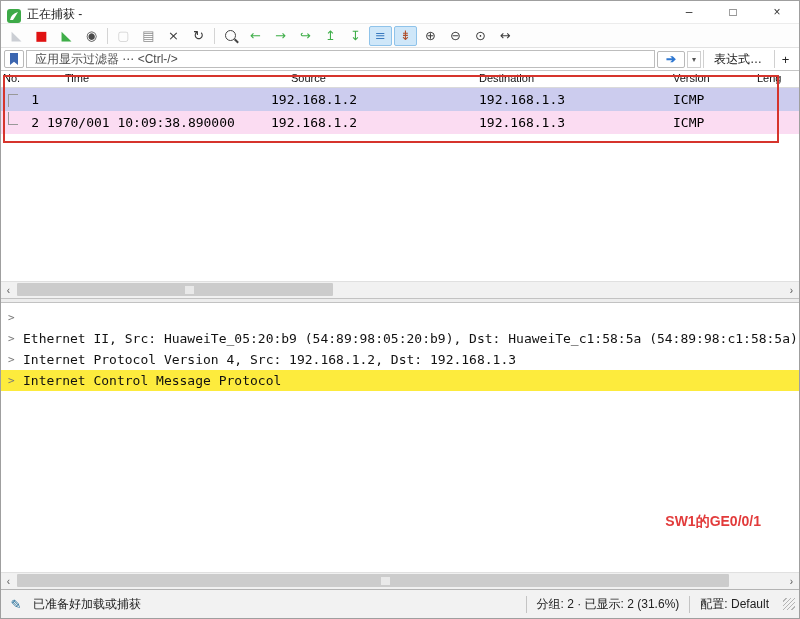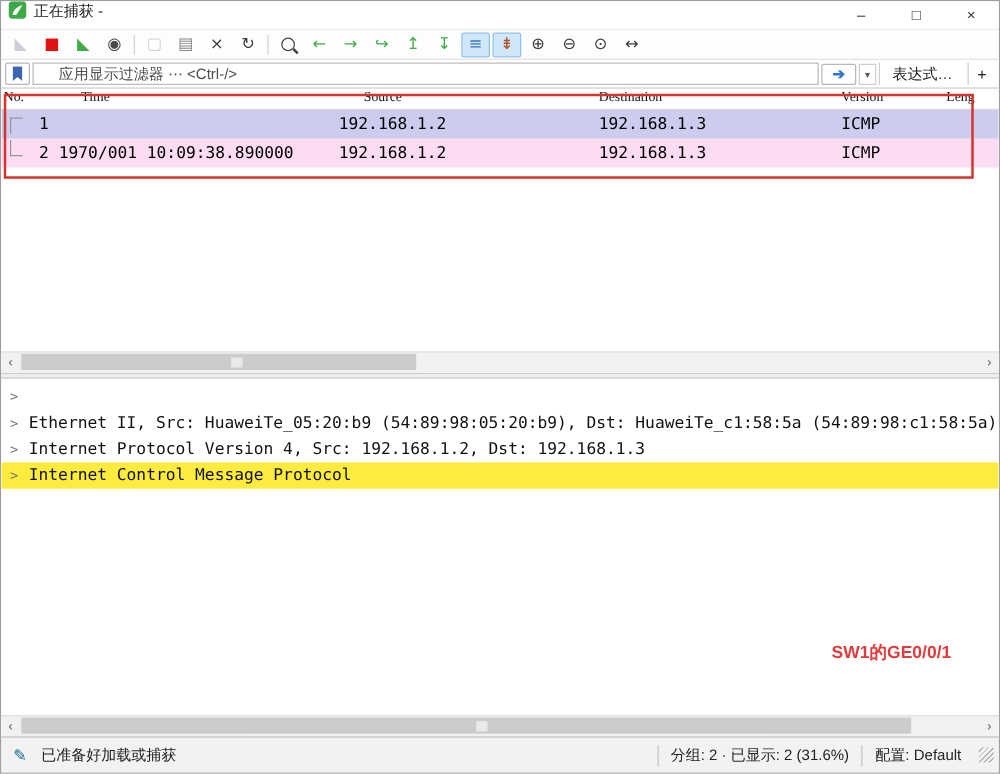--- a/index.html
+++ b/index.html
@@ -3,21 +3,21 @@
 <meta charset="utf-8">
 <style>
   html,body{margin:0;padding:0;background:#d7d7d7;}
   .window{
     position:relative;width:800px;height:619px;box-sizing:border-box;
     background:#ffffff;border:1px solid #9f9f9f;
     font-family:"Liberation Sans",sans-serif;color:#1a1a1a;
     display:flex;flex-direction:column;overflow:hidden;
   }
   
-  .titlebar{height:22px;flex:none;display:flex;align-items:flex-start;padding-left:6px;font-size:12px;background:#fff;}
+  .titlebar{height:22px;flex:none;display:flex;align-items:flex-end;padding-left:6px;font-size:12px;background:#fff;}
   .logo{width:14px;height:14px;border-radius:3px;background:#3daa48;display:inline-flex;align-items:center;justify-content:center;margin-right:6px;}
   .logo svg{display:block}
   .title-text{flex:1;color:#222;}
   .win-controls{display:flex;height:22px;}
   .win-btn{width:44px;height:22px;border:none;background:transparent;font-size:12px;color:#333;cursor:default;font-family:inherit;}
   
   .menubar{height:19px;flex:none;display:flex;align-items:center;padding-left:4px;font-size:12px;background:#fff;}
   .menu-item{padding:1px 7px;white-space:nowrap;color:#222;}
   
   .toolbar{height:23px;flex:none;display:flex;align-items:center;padding-left:3px;background:#fdfdfd;border-top:1px solid #ececec;border-bottom:1px solid #e2e2e2;}
@@ -25,29 +25,29 @@
     display:inline-flex;align-items:center;justify-content:center;font-size:13px;line-height:1;padding:0;font-family:"DejaVu Sans",sans-serif;}
   .tb-btn.active{background:var(--toolbar-active-bg,#cfe7f9);border-color:#8fc3ea;}
   .tb-btn.disabled span{opacity:.45}
   .tb-sep{width:1px;height:16px;background:#d4d4d4;margin:0 3px;}
   .css-magnifier{position:relative;width:9px;height:9px;border:1.6px solid #444;border-radius:50%;display:inline-block;}
   .css-magnifier::after{content:"";position:absolute;width:5px;height:1.8px;background:#444;right:-4px;bottom:-2px;transform:rotate(45deg);}
   
   .filterbar{height:22px;flex:none;display:flex;align-items:center;gap:2px;padding:0 3px;background:#fff;border-bottom:1px solid #c6c6c6;}
   .bm-btn{width:20px;height:18px;border:1px solid #b9b9b9;background:#fff;border-radius:2px;display:inline-flex;align-items:center;justify-content:center;padding:0;}
   .bookmark-shape{width:8px;height:12px;background:#3c66b0;clip-path:polygon(0 0,100% 0,100% 100%,50% 72%,0 100%);}
-  .filter-input{flex:1;height:16px;border:1px solid #bdbdbd;font-size:12px;padding:0 20px;font-family:inherit;color:#222;}
+  .filter-input{flex:1;height:16px;border:1px solid #bdbdbd;font-size:12px;padding:0 8px;font-family:inherit;color:#222;}
   .filter-input::placeholder{color:#4d4d4d;}
   .apply-btn{width:28px;height:17px;border:1px solid #b9b9b9;background:#fff;border-radius:2px;color:var(--apply-arrow-blue,#2f78d2);font-weight:bold;font-size:12px;line-height:1;padding:0;}
   .dd-btn{width:14px;height:17px;border:1px solid #cfcfcf;background:#fff;font-size:8px;color:#555;padding:0;}
   .expr-btn{height:18px;border:none;border-left:1px solid #d0d0d0;background:#fff;font-size:12px;padding:0 10px;font-family:inherit;color:#222;}
   .plus-btn{width:22px;height:18px;border:none;border-left:1px solid #d0d0d0;background:#fff;font-size:13px;color:#222;padding:0;}
   
   .packet-list{height:227px;flex:none;position:relative;background:#fff;overflow:hidden;}
-  .pl-header{position:relative;height:16px;border-bottom:1px solid #dadada;font-family:Liberation Serif, serif;font-size:11px;color:#111;overflow:hidden;}
+  .pl-header{position:relative;height:16px;border-bottom:1px solid #dadada;font-family:Liberation Sans, sans-serif;font-size:11px;color:#111;overflow:hidden;}
   .pl-col{position:absolute;top:1px;white-space:nowrap;}
   .pl-col-0{left:2px}.pl-col-1{left:64px}.pl-col-2{left:290px}.pl-col-3{left:478px}.pl-col-4{left:672px}.pl-col-5{left:756px}
   .p-row{position:relative;height:23px;font-family:"DejaVu Sans Mono","Liberation Mono",monospace;font-size:13px;line-height:23px;color:#000;}
   .p-row.selected{background:var(--selected-row,#ccccee);}
   .p-row.row-icmp{background:var(--icmp-row,#fbdcf2);}
   .p-row span{position:absolute;top:0;white-space:nowrap;}
   .c-no{left:0;width:38px;text-align:right;}
   .c-time{left:46px}.c-src{left:270px}.c-dst{left:478px}.c-proto{left:672px}
   .red-box{position:absolute;left:2px;top:4px;width:772px;height:64px;border:2px solid var(--annotation-box,#d6342c);pointer-events:none;}
   .bracket{position:absolute;left:7px;width:9px;height:12px;border-left:1px solid #989898;pointer-events:none;}

